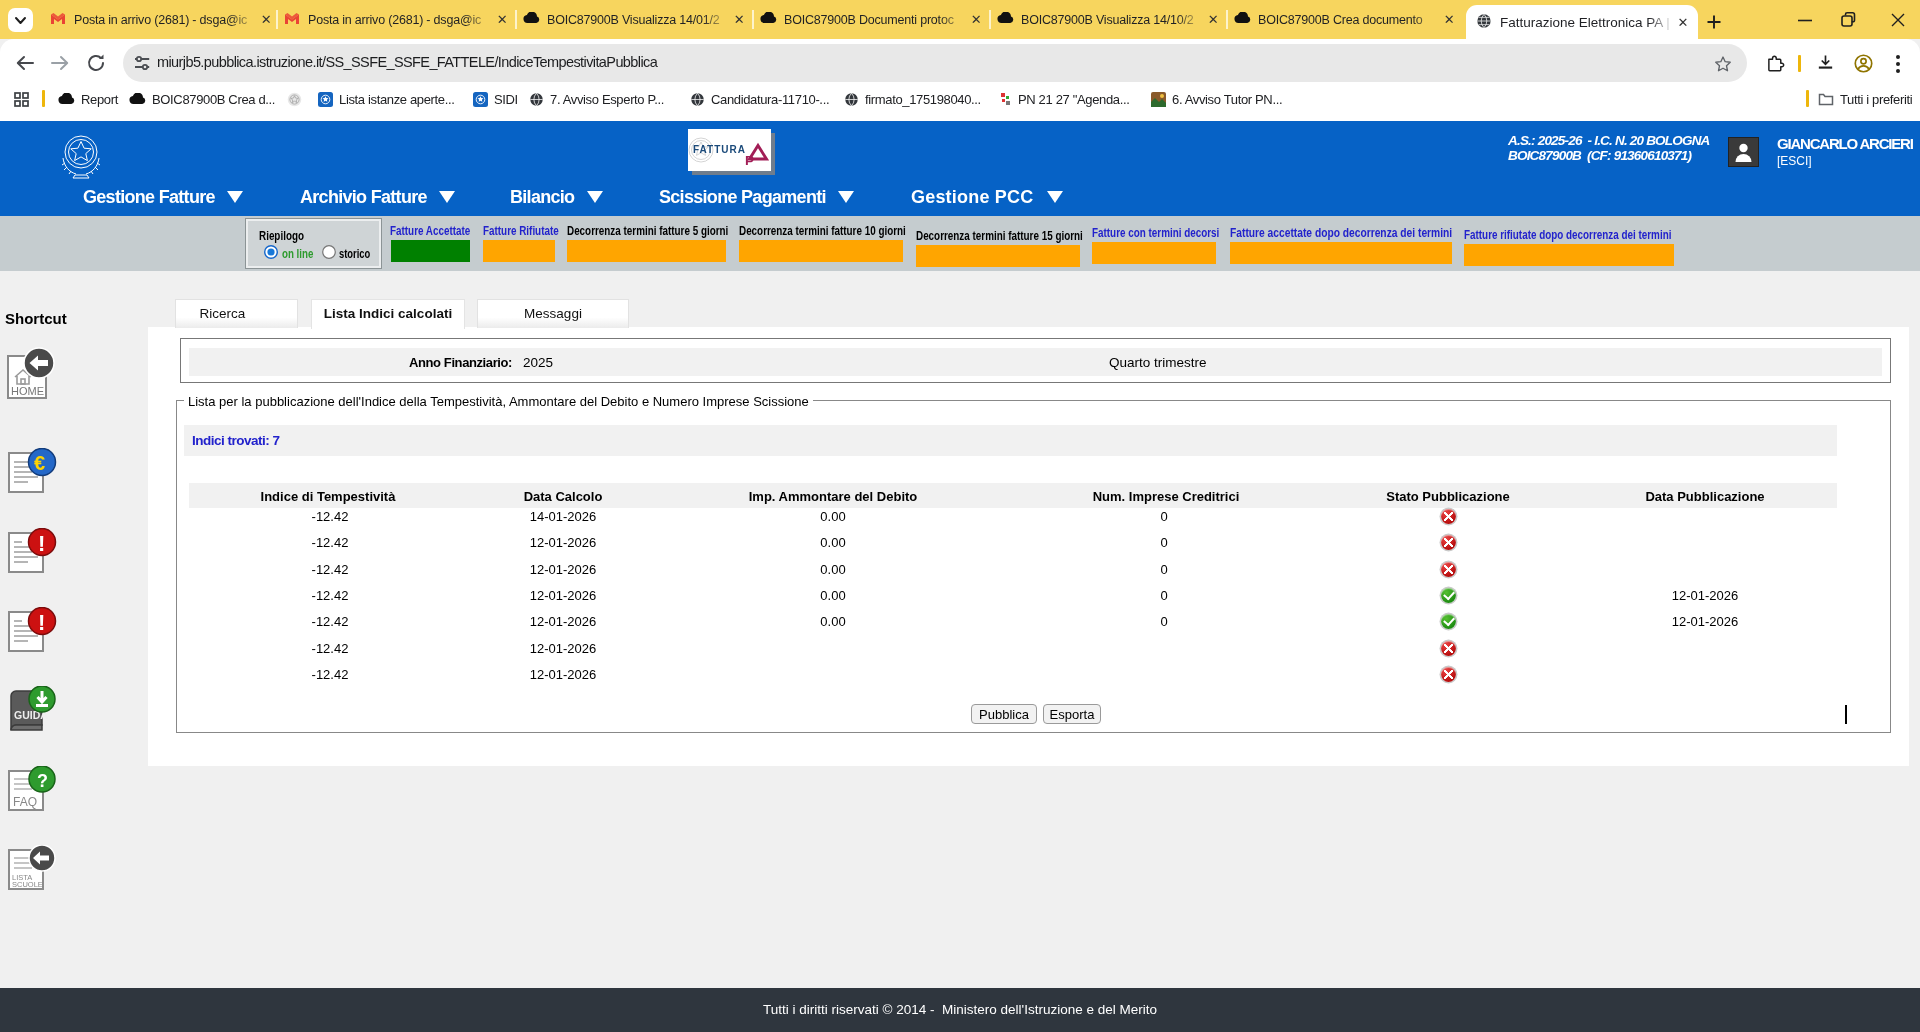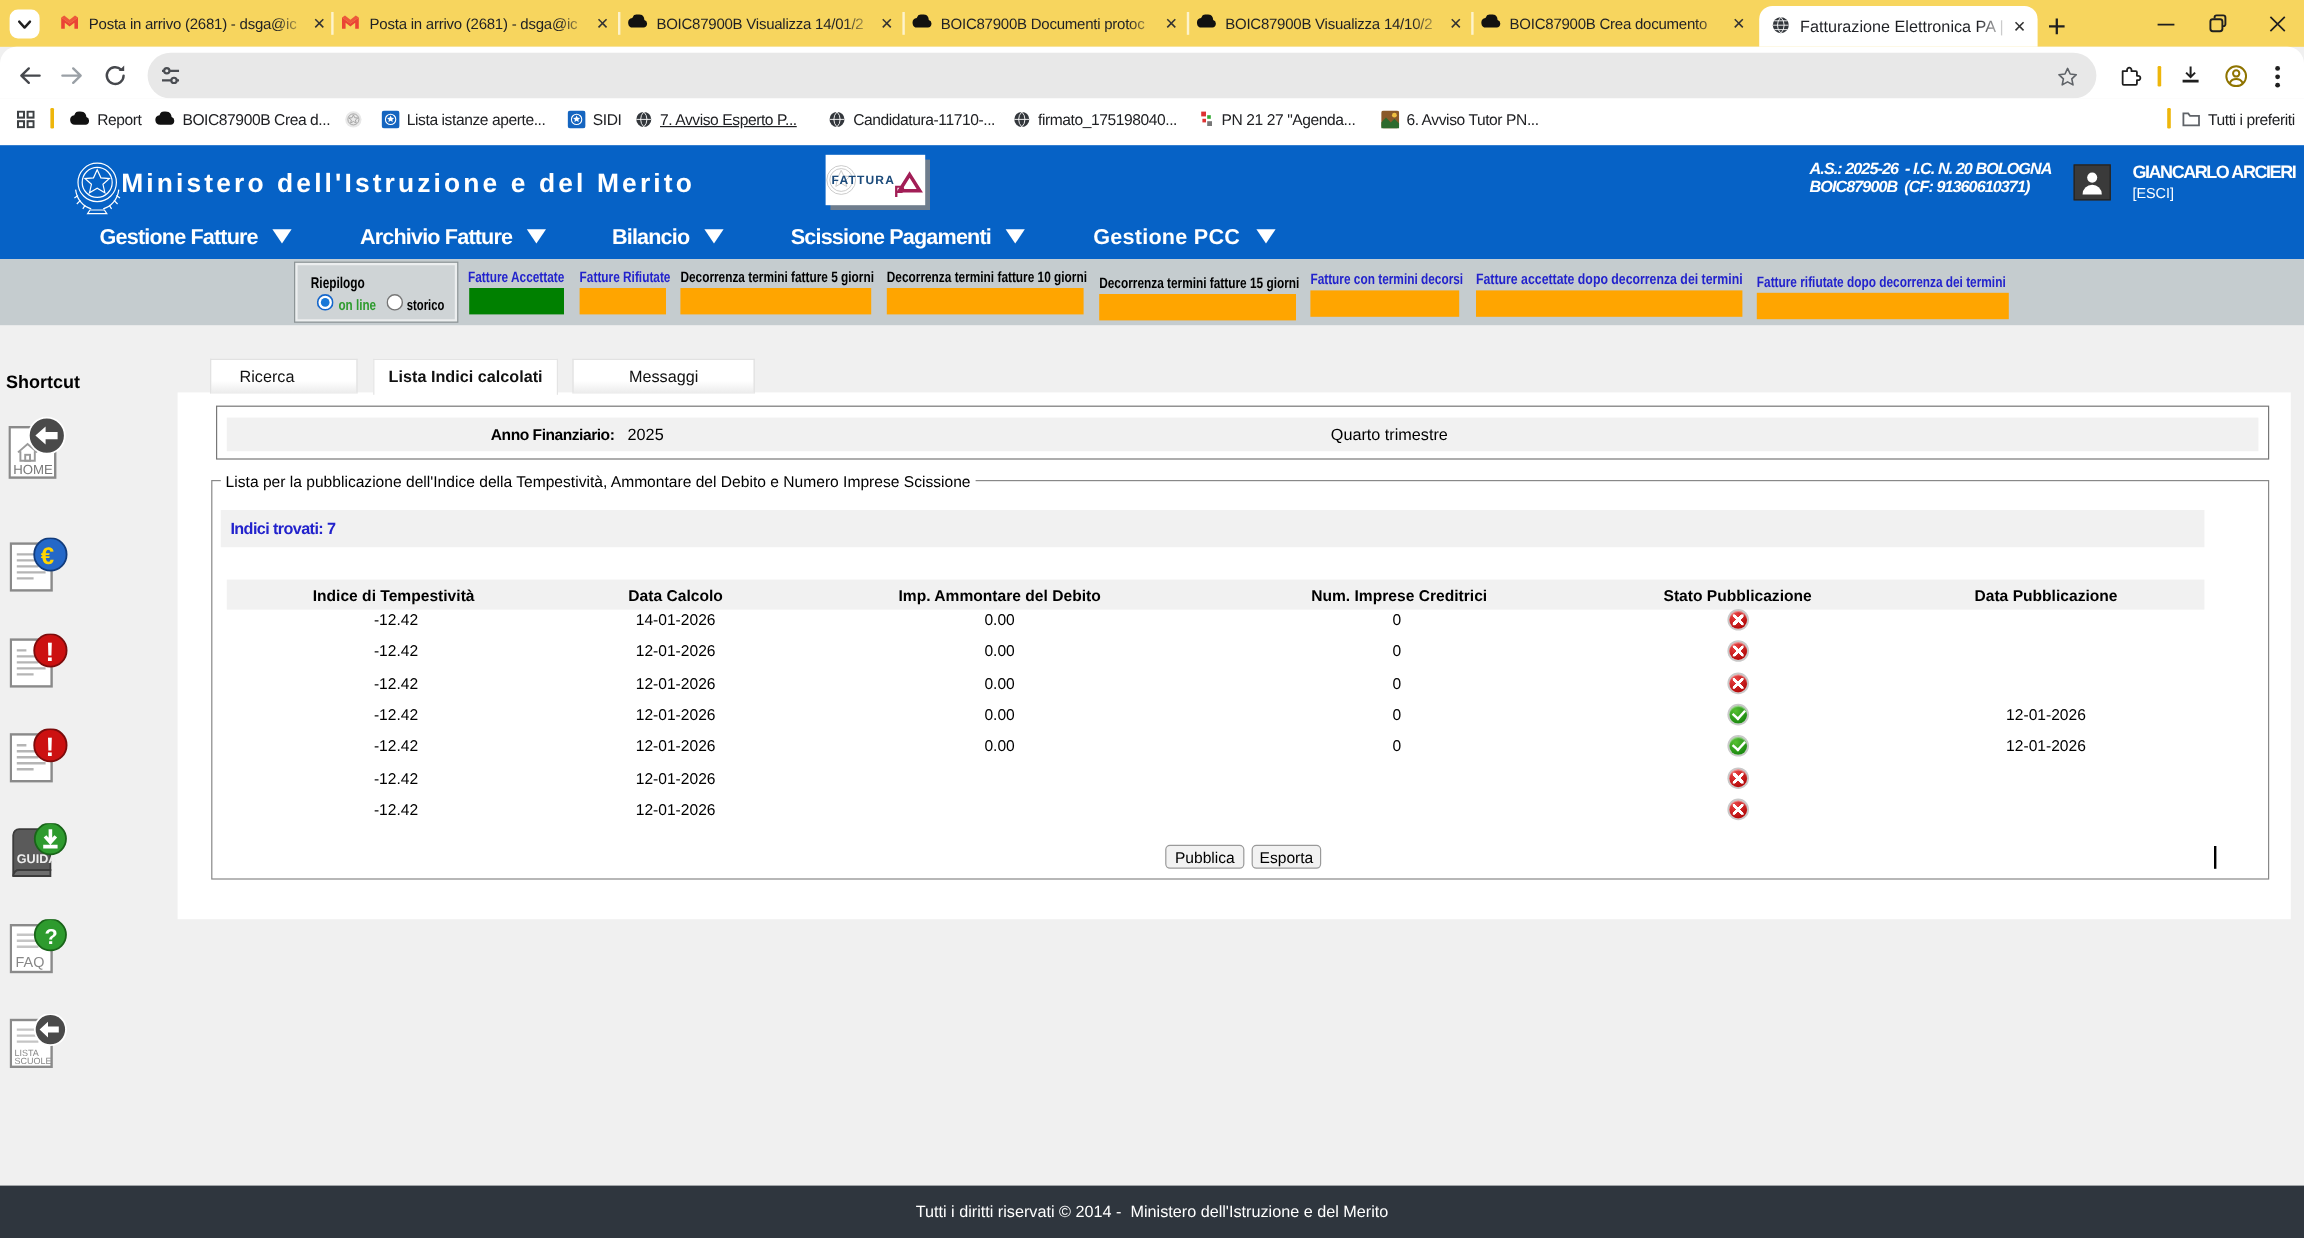--- a/index.html
+++ b/index.html
@@ -146,20 +146,21 @@
         <path d="M18 11a7 7 0 1 1-2.05-4.95" stroke="#46484d" stroke-width="2" fill="none" stroke-linecap="round"></path>
         <path d="M18.5 2.5v4.6h-4.6z" fill="#46484d"></path>
       </svg></div>
   <div class="abs" style="left:123px; top:44px; width:1624px; height:38px; background:#E8E8E8; border-radius:19px;"></div>
   <div class="abs" style="left:131px; top:52px;"><svg width="24" height="22">
         <circle cx="8" cy="7" r="2.2" fill="none" stroke="#4a4d52" stroke-width="1.8"></circle>
         <path d="M10.2 7h8M4 7h1.6" stroke="#4a4d52" stroke-width="1.8"></path>
         <circle cx="14" cy="15" r="2.2" fill="none" stroke="#4a4d52" stroke-width="1.8"></circle>
         <path d="M4 15h7.6M16.3 15h1.9" stroke="#4a4d52" stroke-width="1.8"></path>
       </svg></div>
+  <div class="abs" style="left:157px; top:54px; font-size:14.5px; letter-spacing:-.6px; color:#1c1d1f;">miurjb5.pubblica.istruzione.it/SS_SSFE_SSFE_FATTELE/IndiceTempestivitaPubblica</div>
   <div class="abs" style="left:1713px; top:54px;"><svg width="20" height="20" viewBox="0 0 24 24">
         <path d="M12 3.6l2.6 5.6 6.1.7-4.5 4.2 1.2 6-5.4-3-5.4 3 1.2-6L3.3 9.9l6.1-.7z" fill="none" stroke="#5f6368" stroke-width="1.6" stroke-linejoin="round"></path>
       </svg></div>
   <div class="abs" style="left:1764px; top:53px;"><svg width="22" height="21" viewBox="0 0 24 24">
         <path d="M5 7.2h4.2V5.9a2 2 0 0 1 .6-1.45 2.1 2.1 0 0 1 3 0 2 2 0 0 1 .6 1.45v1.3h4.2a1 1 0 0 1 1 1v3.4h1.2a2.05 2.05 0 0 1 1.45.6 2.1 2.1 0 0 1 0 3 2.05 2.05 0 0 1-1.45.6H18.6v3.4a1 1 0 0 1-1 1H6a1 1 0 0 1-1-1z" fill="none" stroke="#1f1f1f" stroke-width="1.7" stroke-linejoin="round"></path>
       </svg></div>
   <div class="abs" style="left:1798px; top:55px; width:3px; height:17px; background:#EEB60B; border-radius:1px;"></div>
   <div class="abs" style="left:1815px; top:53px;"><svg width="21" height="20" viewBox="0 0 24 24">
         <path d="M12 3v10M7.5 9l4.5 4.5L16.5 9" stroke="#1f1f1f" stroke-width="2" fill="none"></path>
         <path d="M4 17.5h16" stroke="#1f1f1f" stroke-width="2.6"></path>
@@ -215,21 +216,21 @@
       <span>Lista istanze aperte...</span>
     </div>
   <div class="bmi abs" style="left:473px;">
       <svg class="bico" width="15" height="15" viewBox="0 0 15 15">
         <rect width="15" height="15" rx="2.5" fill="#1565C0"></rect>
         <circle cx="7.5" cy="7.5" r="4.3" fill="none" stroke="#fff" stroke-width=".9"></circle>
         <path d="M7.5 4.2l.9 1.9 2 .2-1.5 1.4.4 2-1.8-1-1.8 1 .4-2-1.5-1.4 2-.2z" fill="#fff"></path>
       </svg>
       <span>SIDI</span>
     </div>
-  <div class="bmi abs" style="left:529px;text-decoration:underline;">
+  <div class="bmi abs" style="left:529px;">
       <svg class="bico" width="15" height="15" viewBox="0 0 24 24">
         <circle cx="12" cy="12" r="10" fill="#33373c"></circle>
         <path d="M2 12h20M12 2a14 14 0 0 1 0 20M12 2a14 14 0 0 0 0 20" stroke="#fff" stroke-width="1.2" fill="none"></path>
       </svg>
       <span>7. Avviso Esperto P...</span>
     </div>
   <div class="bmi abs" style="left:690px;">
       <svg class="bico" width="15" height="15" viewBox="0 0 24 24">
         <circle cx="12" cy="12" r="10" fill="#33373c"></circle>
         <path d="M2 12h20M12 2a14 14 0 0 1 0 20M12 2a14 14 0 0 0 0 20" stroke="#fff" stroke-width="1.2" fill="none"></path>
@@ -272,21 +273,20 @@
     <div class="abs" style="left:55px; top:9px;"><svg width="52" height="50" viewBox="0 0 52 50">
       <g stroke="#fff" fill="none" stroke-width="1">
         <circle cx="26" cy="22" r="16"></circle>
             <circle cx="26" cy="22" r="12.5"></circle>
         <path d="M26 11.5l3.1 6.7 7.1.6-5.4 4.8 1.6 7-6.4-3.7-6.4 3.7 1.6-7-5.4-4.8 7.1-.6z"></path>
         <path d="M8 28c1 8 6 14 13 16M44 28c-1 8-6 14-13 16"></path>
         <path d="M10 33l-3 2M12 37l-3 3M16 41l-2 3M42 33l3 2M40 37l3 3M36 41l2 3"></path>
         <path d="M20 45h12l2 3H18z"></path>
       </g>
         </svg></div>
-    <div class="abs" style="left:101px; top:19px; font-size:22px; font-weight:bold; letter-spacing:2.6px; white-space:nowrap;">Ministero dell'Istruzione e del Merito</div>
 
     <div class="abs" style="left:688px; top:8px; width:83px; height:42px; background:#fff; box-shadow:4px 4px 0 rgba(130,130,130,.85);">
       <svg width="83" height="42" viewBox="0 0 83 42">
         <g stroke="#c9c9c9" fill="none" stroke-width=".8">
             <circle cx="13" cy="21" r="12"></circle>
             <circle cx="13" cy="21" r="9.5"></circle>
             <path d="M13 13l2.2 4.7 5 .4-3.8 3.4 1.1 4.9-4.5-2.6-4.5 2.6 1.1-4.9-3.8-3.4 5-.4z"></path>
           </g>
         <text x="5" y="24" font-family="Liberation Sans, sans-serif" font-size="10" font-weight="bold" fill="#1B4A7A" letter-spacing="1">FATTURA</text>
         <path d="M70 16.5 L78.5 30 L61.5 30 Z" fill="none" stroke="#A21E56" stroke-width="2.9"></path>

